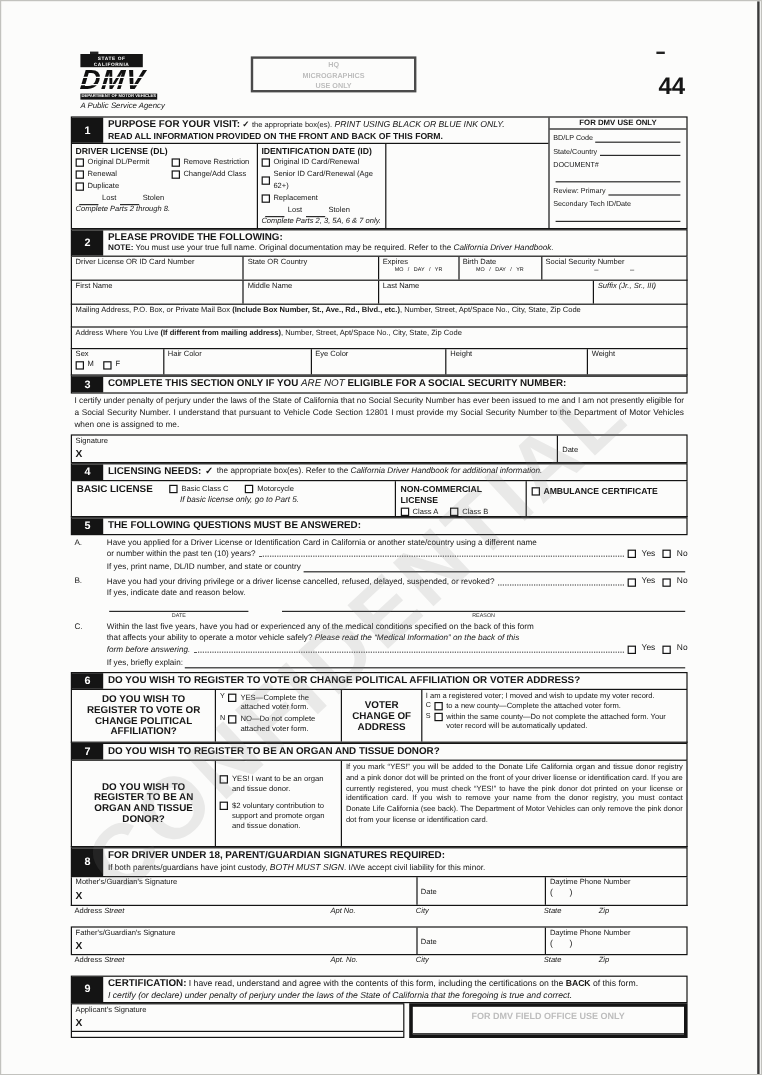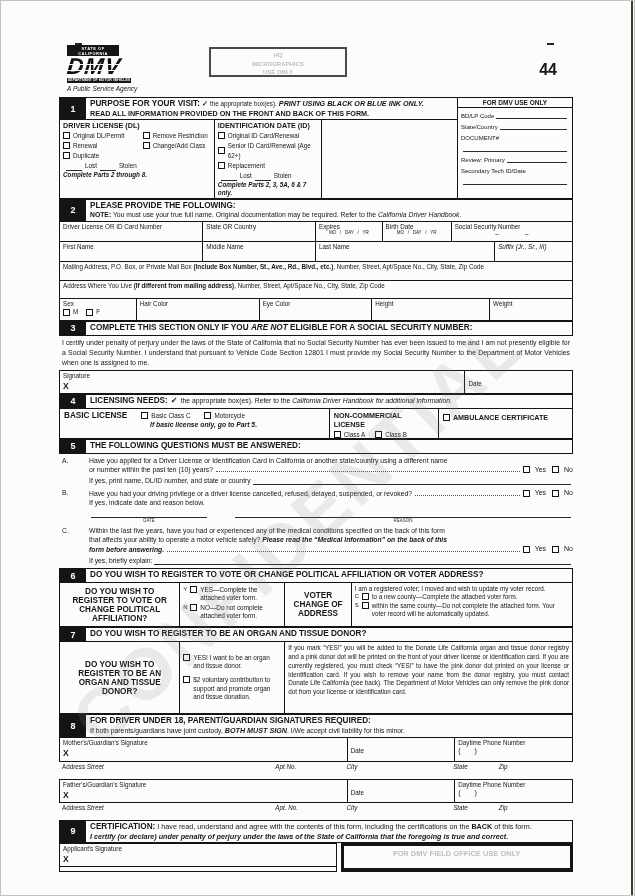--- a/index.html
+++ b/index.html
@@ -3,35 +3,35 @@
 <meta charset="utf-8">
 <style>
   * { margin:0; padding:0; box-sizing:border-box; }
   html,body { width:635px; height:896px; }
   body { background:#d8d8d4; font-family:"Liberation Sans", sans-serif; color:#161616; }
   .page { position:absolute; left:0; top:0; width:635px; height:896px; background:#fcfcfb; overflow:hidden; border:1px solid #c2c2be; }
   .edge-right { position:absolute; right:1px; top:0; width:2px; height:100%; background:#3a3a3a; }
   .watermark { position:absolute; left:55px; top:700px; transform:rotate(-43deg); transform-origin:0 0; font-size:72px; font-weight:bold; letter-spacing:4px; color:rgba(125,125,125,0.15); white-space:nowrap; z-index:4; pointer-events:none; }
   .regdash { position:absolute; width:7px; height:2px; background:#222; top:42px; }
   .content { position:absolute; left:58px; top:34px; width:514px; }
-  .b { font-weight:bold; } .i { font-style:italic; } .bi { font-weight:bold; font-style:italic; }
+  .b { font-weight:bold; } .i { font-style:italic; } .bi { font-weight:normal; font-style:italic; }
   .pre { white-space:pre; }
   .f4 { font-size:4.5px; } .f6 { font-size:6.3px; } .f65 { font-size:6.8px; }
   .f7 { font-size:7.2px; } .f8 { font-size:8.2px; }
   
   .hdr { display:flex; align-items:flex-start; margin:10px 2px 0 8px; height:52px; }
   .logo-wrap { width:120px; }
   .logo-top { background:#151515; color:#fff; font-size:4px; font-weight:bold; letter-spacing:.5px; width:52px; text-align:center; padding:.5px 0; }
   .logo-dmv { position:relative; font-size:23px; font-weight:bold; font-style:italic; letter-spacing:1px; transform:skewX(-6deg); width:64px; line-height:.95; color:#101010; }
   .logo-dmv::before, .logo-dmv::after { content:""; position:absolute; left:0; right:6px; height:1px; background:#fcfcfb; }
   .logo-dmv::before { top:38%; } .logo-dmv::after { top:62%; }
   .logo-bot { background:#151515; color:#fff; font-size:3.5px; font-weight:bold; width:64px; text-align:center; padding:.5px 0; }
   .agency { font-size:6.5px; font-style:italic; margin-top:2px; }
   .micro { width:138px; height:30px; border:2px solid #4a4a4a; margin:2px 0 0 22px; text-align:center; color:#bdbdbd; font-weight:bold; font-size:6px; line-height:1.45; padding-top:2px; }
-  .num44 { margin-left:auto; margin-right:14px; margin-top:16px; font-size:16px; font-weight:bold;text-align:center; }
+  .num44 { margin-left:auto; margin-top:16px; font-size:20px; font-weight:bold;text-align:center; }
   .titlerow { display:flex; align-items:baseline; justify-content:space-between; margin:2px 0 1px 0; }
   .ftitle { font-size:13px; font-weight:bold; letter-spacing:.2px; }
   .dnd { font-size:9.5px; font-weight:bold; font-style:italic; }
   
   .band { display:flex; align-items:stretch; border:1px solid #141414; border-top:1.6px solid #141414; }
   .numbox { width:26px; min-height:13px; background:#141414; color:#fff; font-weight:bold; font-size:9px; display:flex; align-items:center; justify-content:center; flex:none; }
   .bandbody { flex:1; padding:1px 4px; line-height:1.25; }
   
   .cb { display:inline-block; width:7px; height:7px; border:1.2px solid #141414; background:#fff; vertical-align:-1px; margin-right:3px; flex:none; }
   .fill { flex:1; border-bottom:1px solid #2a2a2a; margin:0 2px; min-height:7px; }

